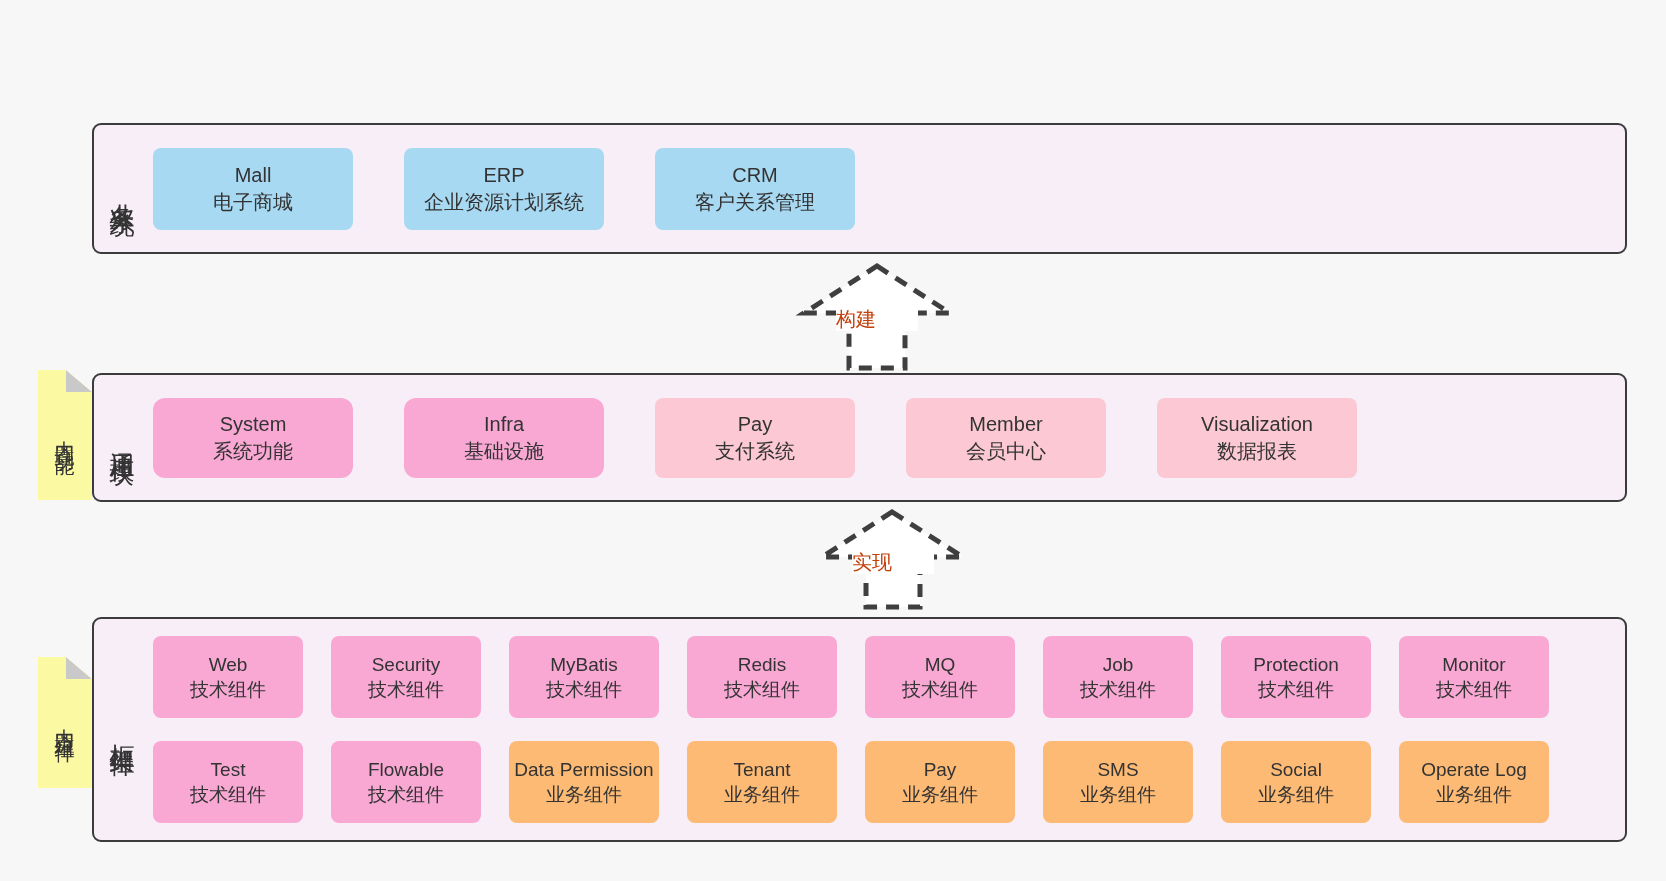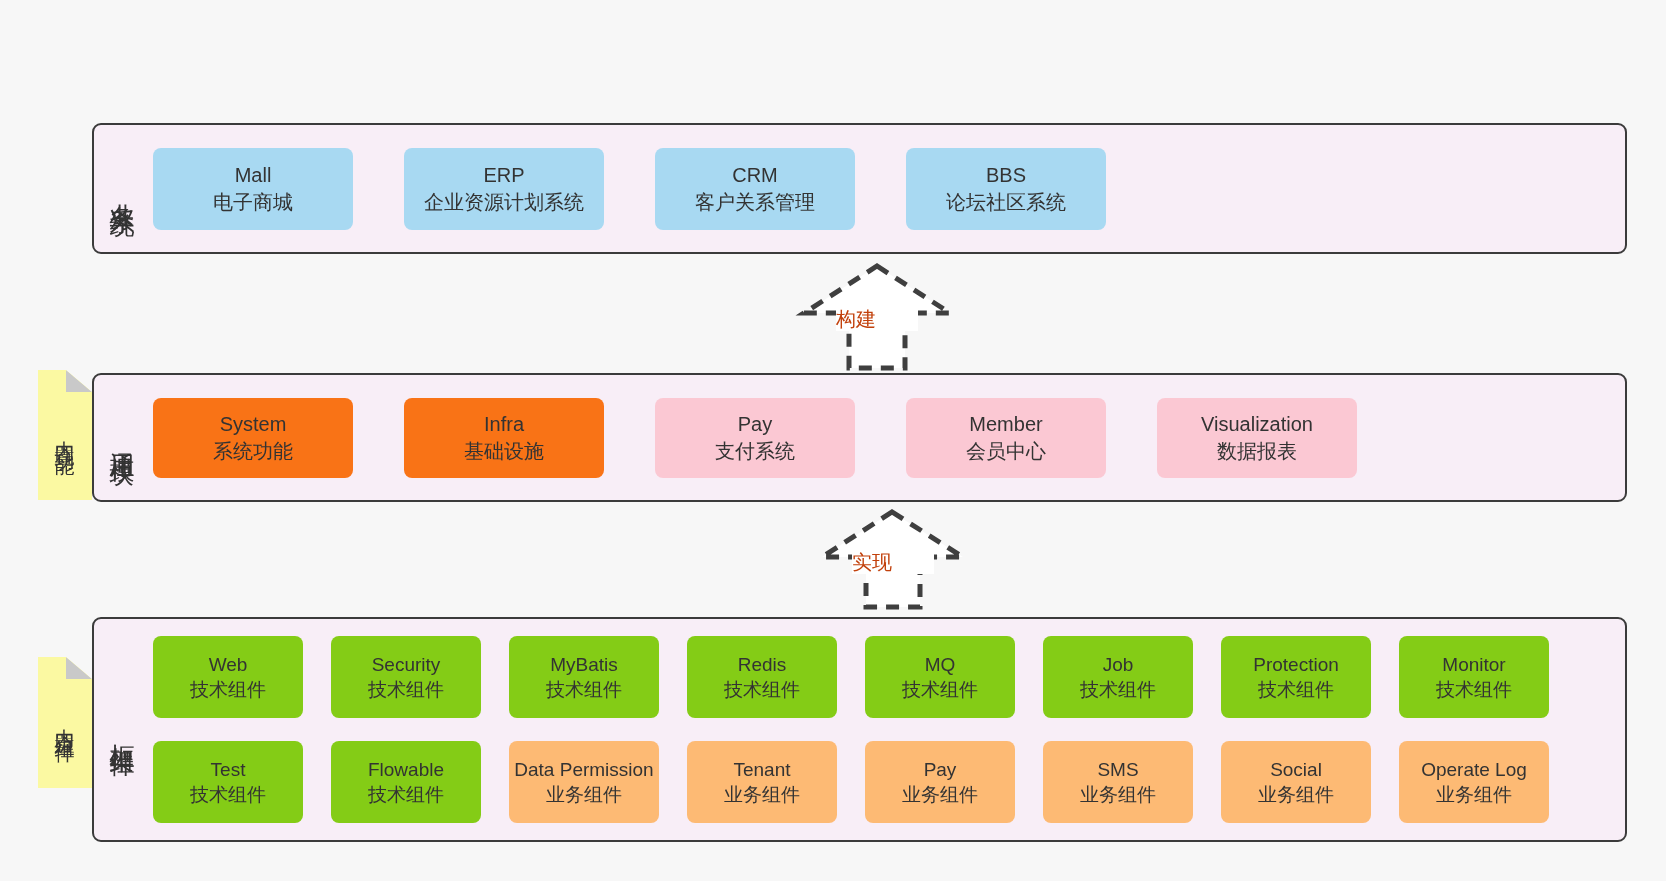--- a/index.html
+++ b/index.html
@@ -46,23 +46,23 @@
     display:flex;flex-direction:column;align-items:center;justify-content:center;
     border-radius:8px;text-align:center;color:#333;
   }
   .box .t,.box .s{font-size:20px;line-height:27px;}
   .band-business .box,.band-modules .box{width:200px;height:82px;flex:none;}
   .band-modules .box{height:80px;}
   .band-components .box{width:150px;height:82px;flex:none;}
   .band-components .box .t,.band-components .box .s{font-size:19px;line-height:25px;padding:0 4px;}
 
   .blue {background:#a8d9f2;}
-  .red  {background:#f97316;}
+  .red  {background:#f9a8d4;border-radius:12px;}
   .pink {background:#fbc8d3;}
-  .green-dark {background:#84cc16;}
+  .green-dark {background:#f9a8d4;}
   .green-light{background:#fdba74;}
 
   
   .sticky{
     position:absolute;left:38px;width:54px;background:#fbf9a2;
     clip-path:polygon(0 0,calc(100% - 26px) 0,100% 22px,100% 100%,0 100%);
     display:flex;align-items:center;justify-content:center;
   }
   .sticky-features{top:370px;height:130px;}
   .sticky-components{top:657px;height:131px;}
@@ -101,24 +101,20 @@
         <div class="s">电子商城</div>
       </div>
       <div class="box blue">
         <div class="t">ERP</div>
         <div class="s">企业资源计划系统</div>
       </div>
       <div class="box blue">
         <div class="t">CRM</div>
         <div class="s">客户关系管理</div>
       </div>
-      <div class="box blue">
-        <div class="t">BBS</div>
-        <div class="s">论坛社区系统</div>
-      </div>
     </div>
   </div>
 
   <svg class="arrow-svg" style="left:790px;top:258px;" width="175" height="116">
     <polygon points="87,8 160,55 115,55 115,110 59,110 59,55 14,55"></polygon>
   </svg>
   <div class="arrow-label" style="left:836px;top:307px;">构建</div>
 
   <div class="sticky sticky-features">
     <span>内置功能</span>

